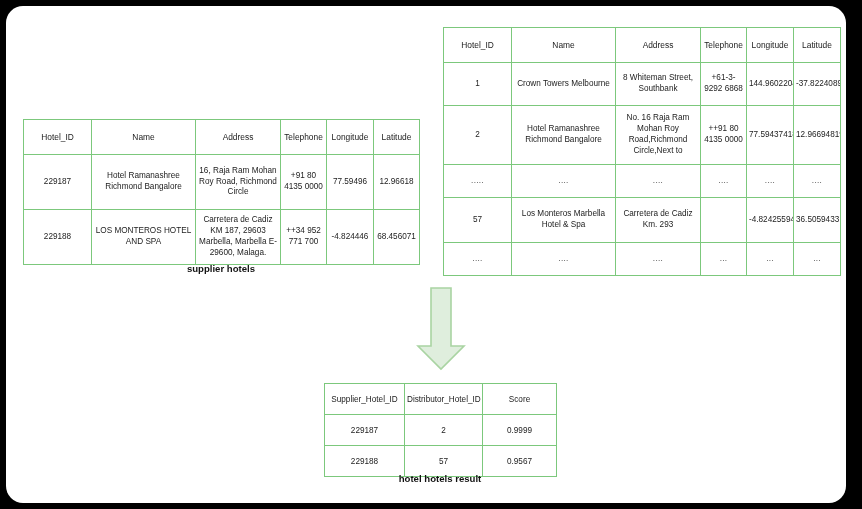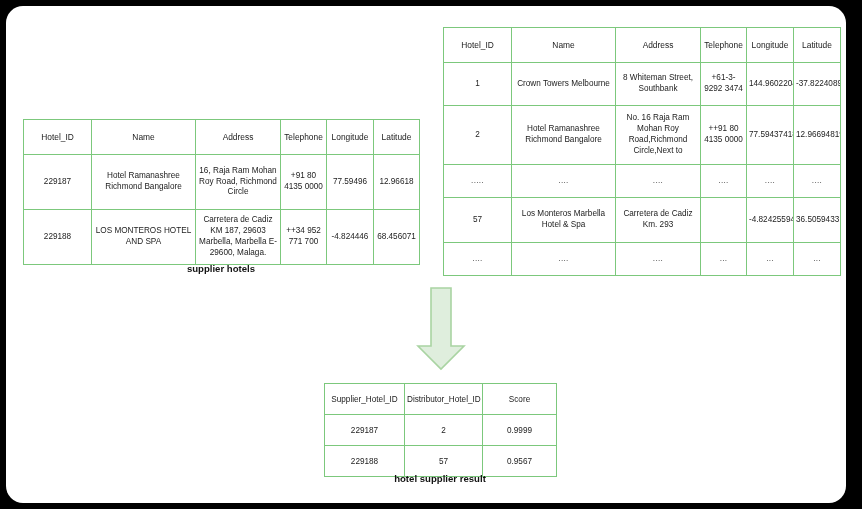--- a/index.html
+++ b/index.html
@@ -171,21 +171,21 @@
           <th>Telephone</th>
           <th>Longitude</th>
           <th>Latitude</th>
         </tr>
       </thead>
       <tbody>
         <tr class="datarow r1">
           <td class="numcell">1</td>
           <td>Crown Towers Melbourne</td>
           <td>8 Whiteman Street, Southbank</td>
-          <td>+61-3-9292 3474</td>
+          <td>+61-3-9292 6868</td>
           <td class="numcell">144.9602204</td>
           <td class="numcell">-37.8224089</td>
         </tr>
         <tr class="datarow r2">
           <td class="numcell">2</td>
           <td>Hotel Ramanashree Richmond Bangalore</td>
           <td>No. 16 Raja Ram Mohan Roy Road,Richmond Circle,Next to</td>
           <td>++91 80 4135 0000</td>
           <td class="numcell">77.59437418</td>
           <td class="numcell">12.96694819</td>
@@ -242,16 +242,16 @@
           <td class="numcell">0.9999</td>
         </tr>
         <tr>
           <td class="numcell">229188</td>
           <td class="numcell">57</td>
           <td class="numcell">0.9567</td>
         </tr>
       </tbody>
     </table>
 
-    <div class="caption" id="caption-result">hotel supplier result</div>
+    <div class="caption" id="caption-result">hotel hotels result</div>
 
   </div>
 </div>
 
 </body></html>

